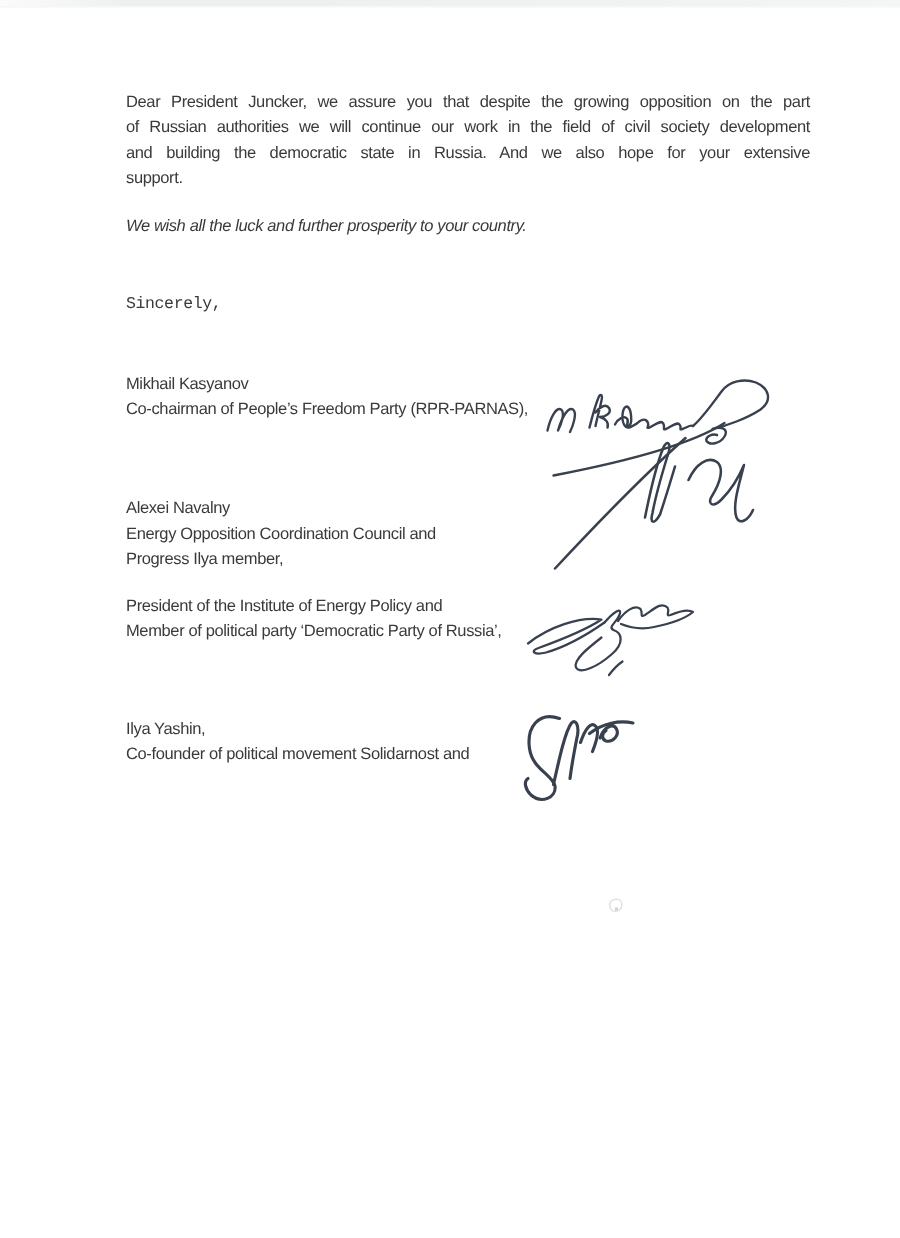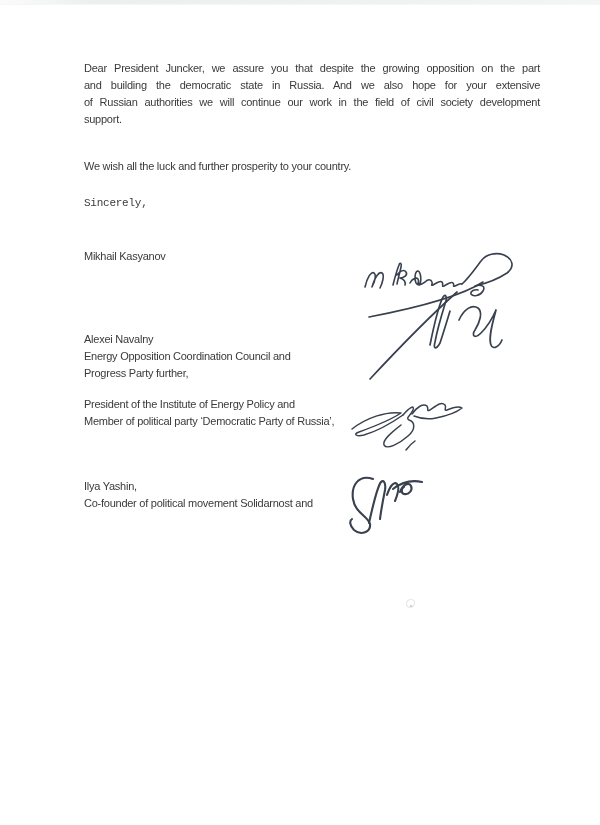--- a/index.html
+++ b/index.html
@@ -83,52 +83,53 @@
 </style>
 </head>
 <body>
 
 <div class="page">
 
   <div class="scan-edge"></div>
 
   <div class="textblock" style="top:60px;">
     <span class="body-line">Dear President Juncker, we assure you that despite the growing opposition on the part</span>
+    <span class="body-line">of Russian authorities we will continue our work in the field of civil society development</span>
     <span class="body-line">and building the democratic state in Russia. And we also hope for your extensive</span>
-    <span class="body-line">of Russian authorities we will continue our work in the field of civil society development</span>
     <span class="body-line no-just">support.</span>
   </div>
 
-  <div class="textblock" style="top:158px;">
+  <div class="textblock" style="top:143px;font-style:italic;">
     <span class="plain-line">We wish all the luck and further prosperity to your country.</span>
   </div>
 
   <div class="textblock" style="top:195px;font-family:Liberation Mono, monospace;">
     <span class="plain-line">Sincerely,</span>
   </div>
 
   <div class="textblock" style="top:248px;">
     <span class="signer-name">Mikhail Kasyanov</span>
+    <span class="signer-title">Co-chairman of People’s Freedom Party (RPR-PARNAS),</span>
   </div>
   <div class="signature" style="left:363px; top:251px;">
     <svg width="168" height="68" viewBox="0 0 168 68">
       <g stroke-width="1.6">
         <path d="M2,36 C4,27 8,20 11,22 C14,24 11,32 9,36 C12,26 16,20 19,22 C22,24 19,33 17,37"></path>
         <path d="M30,34 C32,26 34,19 36,14 C37,11 39,12 38,16 C37,21 35,28 34,33 M34,24 C37,20 41,18 43,21 C45,24 41,27 37,27 C41,28 43,31 42,34"></path>
         <path d="M47,32 C49,28 53,26 55,28 C57,31 53,34 56,33 C59,32 58,21 55,20 C52,20 51,28 53,32 C55,36 59,33 62,31 C65,28 68,28 69,31 C70,33 67,35 70,34 C74,32 77,29 79,31 C81,34 78,36 81,35 C85,33 88,30 90,32 C92,34 89,36 92,35 C95,34 97,32 99,33"></path>
         <path d="M99,33 C105,28 112,18 118,10 C123,3 133,1 141,4 C150,8 152,16 144,22 C135,28 121,33 112,35 C118,33 123,35 120,40 C117,45 110,46 108,43 C107,40 112,38 115,39"></path>
         <path d="M120,31 C100,44 58,56 6,66"></path>
       </g>
     </svg>
   </div>
 
   <div class="textblock" style="top:331px;">
     <span class="signer-name">Alexei Navalny</span>
     <span class="signer-title">Energy Opposition Coordination Council and</span>
-    <span class="signer-title">Progress Party further,</span>
+    <span class="signer-title">Progress Ilya member,</span>
   </div>
   <div class="signature" style="left:367px; top:287px;">
     <svg width="154" height="96" viewBox="0 0 154 96">
       <g stroke-width="1.7">
         <path d="M3,92 C30,63 62,30 90,5"></path>
         <path d="M63,58 C67,38 71,22 75,12 C78,5 81,9 78,17 C74,30 70,44 68,55 C66,62 69,63 73,56 C76,47 80,34 83,24"></path>
         <path d="M92,33 C97,22 105,17 111,21 C116,25 113,35 108,43 C104,49 108,52 114,46 C121,39 126,30 129,23 C126,35 121,50 124,58 C126,63 132,60 135,53"></path>
       </g>
     </svg>
   </div>

